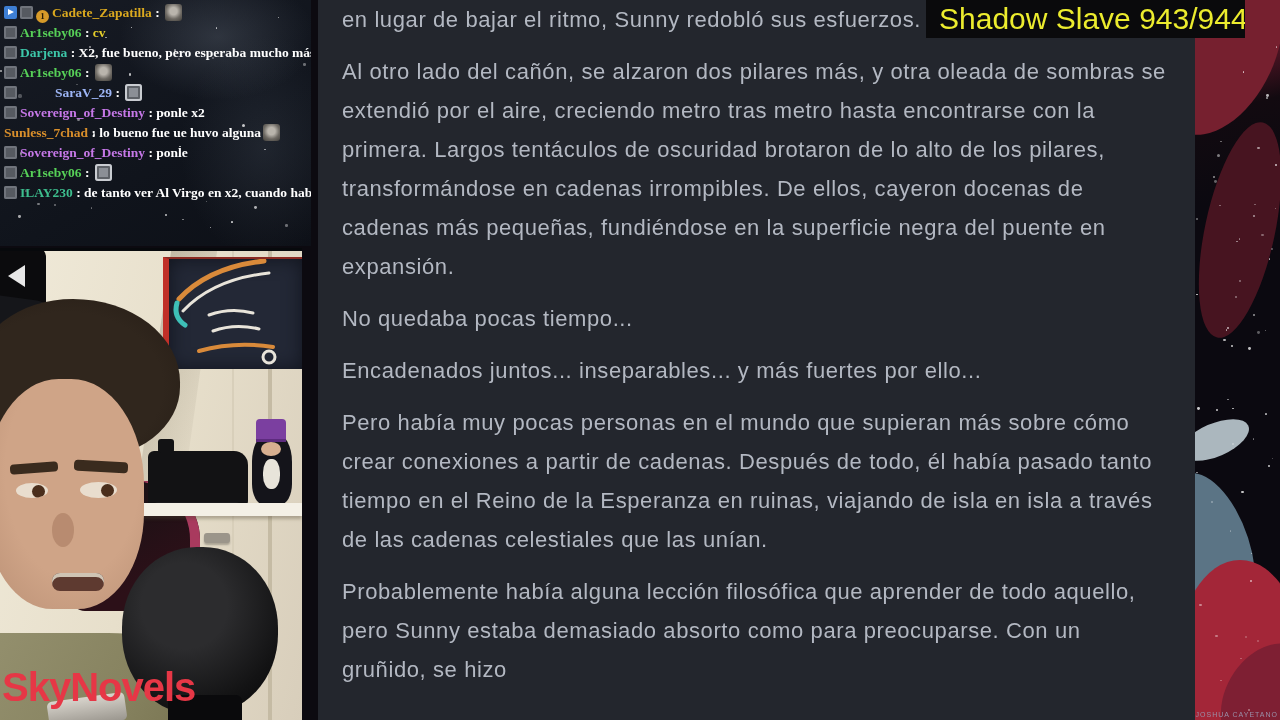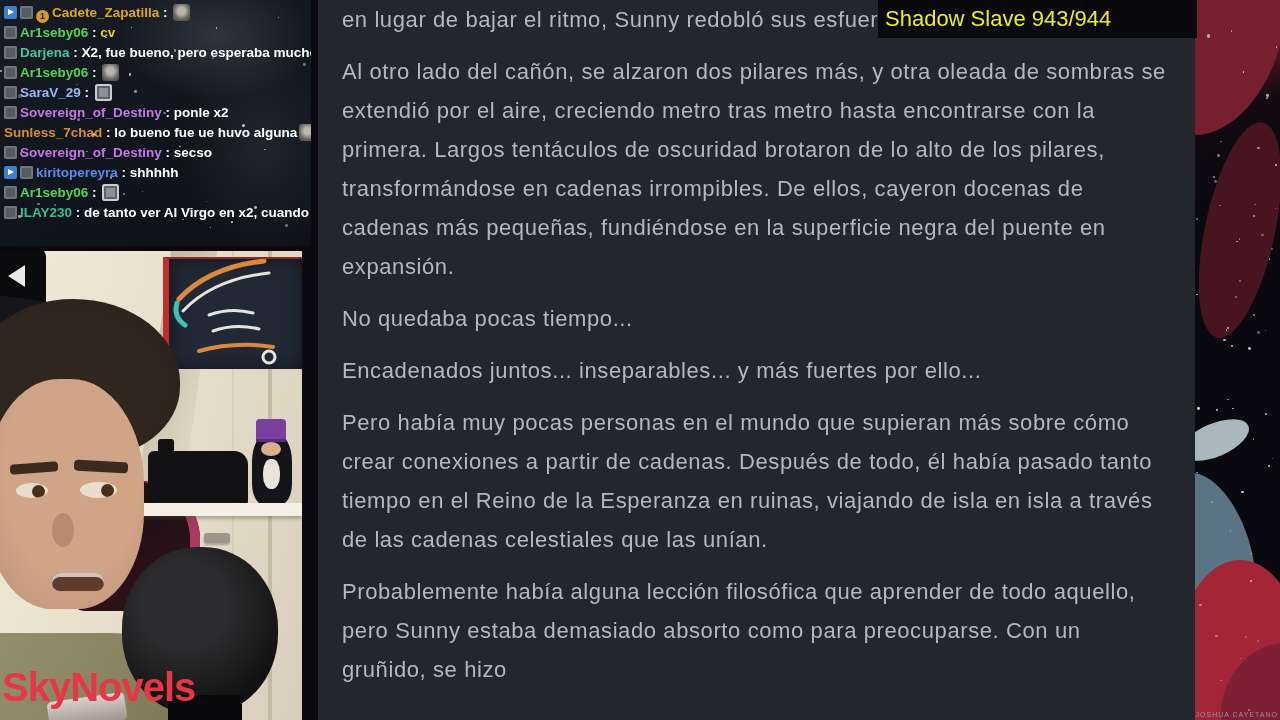--- a/index.html
+++ b/index.html
@@ -34,21 +34,21 @@
   .b6{left:-10px; top:420px; width:60px; height:40px; background:#c8d6dd; transform:skewX(-30deg) rotate(-15deg); border-radius:10%; opacity:.85;}
   .watermark{position:absolute; right:2px; bottom:2px; font-size:7px; color:#9a8fa8; letter-spacing:1px; white-space:nowrap;}
 
   .snow i{position:absolute; background:#fff; border-radius:50%; display:block;}
 
   
   .chat-panel{position:absolute; left:0; top:0; width:311px; height:246px; overflow:hidden;
     background:
       radial-gradient(ellipse 140px 90px at 70% 15%, rgba(120,130,145,.28) 0%, rgba(120,130,145,0) 70%),
       radial-gradient(ellipse 120px 160px at 85% 60%, rgba(90,100,115,.22) 0%, rgba(90,100,115,0) 70%),
-      linear-gradient(150deg, #171b24 0%, #10141c 60%, #0d1017 100%);}
+      linear-gradient(150deg, #171b24 0%, #10141c 60%, #0d1017 100%); font-family: Liberation Serif, serif;}
   .chat-list{position:relative; padding:3px 0 0 4px;}
   .chat-row{height:20px; line-height:20px; white-space:nowrap; overflow:hidden; font-size:13.5px; font-weight:bold; color:var(--chat-text);}
   .badge{display:inline-block; width:13px; height:13px; border-radius:2px; margin-right:3px; vertical-align:-2px; position:relative;}
   .badge.stream{background:#3e7fd4;}
   .badge.stream::after{content:""; position:absolute; left:4px; top:3px; width:0; height:0; border-top:3.5px solid transparent; border-bottom:3.5px solid transparent; border-left:6px solid #fff;}
   .badge.gray{background:#565a61; box-shadow:inset 0 0 0 2px #70747c;}
   .badge.gift1{background:#d79a29; border-radius:50%; color:#2a1c05; font-size:9px; font-weight:bold; text-align:center; line-height:13px;}
   .uname{cursor:pointer;}
   .emote{display:inline-block; width:17px; height:17px; border-radius:3px; margin:0 2px; vertical-align:-4px;}
   .emote.gray{background:radial-gradient(circle at 50% 42%, #b9b4ac 0 28%, #6e6a64 60%, #3f3c38 100%);}
@@ -91,21 +91,21 @@
   .mic-body{left:168px; top:444px; width:74px; height:30px; background:#0a0a0c; border-radius:6px;}
   .mic-clamp{left:48px; top:446px; width:78px; height:28px; background:linear-gradient(#d8d4cc,#9a968e); border-radius:5px; transform:rotate(-8deg);}
   .skynovels{left:2px; top:416px; font-size:40px; font-weight:bold; color:var(--logo-red); letter-spacing:-1px; line-height:1;}
 
   
   .reader-panel{position:absolute; left:318px; top:0; width:877px; height:720px; background:var(--reader-bg); overflow:hidden;}
   .reader-text{padding:0 26px 0 24px; color:var(--reader-text); font-size:22px; line-height:39px; letter-spacing:.6px;}
   .reader-text p{margin:0 0 13px 0;}
 
   
-  .title-overlay{position:absolute; left:878px; top:0; width:319px; height:38px; background:var(--title-bg); color:var(--title-text); font-size:22px; line-height:37px; padding-left:7px; white-space:nowrap; overflow:hidden;}
+  .title-overlay{position:absolute; left:926px; top:0; width:319px; height:38px; background:var(--title-bg); color:var(--title-text); font-size:30px; line-height:37px; padding-left:13px; white-space:nowrap; overflow:hidden;}
 
   .neon-svg{width:100%; height:100%; display:block;}
 </style>
 </head>
 <body>
 
 <div class="stage">
 
   <div class="bg-art"></div>
 
@@ -232,25 +232,24 @@
         <i style="left: 285.268px; top: 224.31px; width: 2.41418px; height: 2.41418px; opacity: 0.384818;"></i>
         <i style="left: 37.0255px; top: 202.545px; width: 2.49863px; height: 2.49863px; opacity: 0.433946;"></i>
         <i style="left: 215.636px; top: 27.2601px; width: 1.68618px; height: 1.68618px; opacity: 0.714587;"></i>
         <i style="left: 85.738px; top: 150.529px; width: 1.78141px; height: 1.78141px; opacity: 0.510244;"></i>
       </div>
     <div class="chat-list">
         <div class="chat-row"><span class="badge stream"></span><span class="badge gray"></span><span class="badge gift1">1</span><span class="uname" style="color: rgb(217, 168, 31);">Cadete_Zapatilla</span><span> : </span><span class="emote gray"></span></div>
         <div class="chat-row"><span class="badge gray"></span><span class="uname" style="color: rgb(87, 209, 88);">Ar1seby06</span><span> : </span><span style="color: rgb(230, 207, 42);">cv</span></div>
         <div class="chat-row"><span class="badge gray"></span><span class="uname" style="color: rgb(61, 199, 169);">Darjena</span><span> : </span><span>X2, fue bueno, pero esperaba mucho más por tod</span></div>
         <div class="chat-row"><span class="badge gray"></span><span class="uname" style="color: rgb(87, 209, 88);">Ar1seby06</span><span> : </span><span class="emote gray"></span></div>
-        <div class="chat-row"><span class="badge gray"></span><span class="uname" style="color: rgb(157, 181, 245);">SaraV_29</span><span> : </span><span class="emote grayimg"></span></div>
+        <div class="chat-row"><span class="badge gray"></span><span class="uname" style="color: rgb(157, 181, 245); margin-left: 35px;">SaraV_29</span><span> : </span><span class="emote grayimg"></span></div>
         <div class="chat-row"><span class="badge gray"></span><span class="uname" style="color: rgb(198, 120, 232);">Sovereign_of_Destiny</span><span> : </span><span>ponle x2</span></div>
         <div class="chat-row"><span class="uname" style="color: rgb(217, 143, 43);">Sunless_7chad</span><span> : </span><span>lo bueno fue ue huvo alguna</span><span class="emote gray"></span></div>
-        <div class="chat-row"><span class="badge gray"></span><span class="uname" style="color: rgb(198, 120, 232);">Sovereign_of_Destiny</span><span> : </span><span>secso</span></div>
-        <div class="chat-row"><span class="badge stream"></span><span class="badge gray"></span><span class="uname" style="color: rgb(90, 140, 240);">kiritopereyra</span><span> : </span><span>shhhhh</span></div>
+        <div class="chat-row"><span class="badge gray"></span><span class="uname" style="color: rgb(198, 120, 232);">Sovereign_of_Destiny</span><span> : </span><span>ponle</span></div>
         <div class="chat-row"><span class="badge gray"></span><span class="uname" style="color: rgb(87, 209, 88);">Ar1seby06</span><span> : </span><span class="emote grayimg"></span></div>
         <div class="chat-row"><span class="badge gray"></span><span class="uname" style="color: rgb(61, 189, 141);">ILAY230</span><span> : </span><span>de tanto ver Al Virgo en x2, cuando habla normal</span></div>
       </div>
   </div>
 
   <div class="webcam">
     <div class="cam-el wall"></div>
     <div class="cam-el door-shadow"></div>
     <div class="cam-el door-groove2"></div>
     <div class="cam-el door-groove"></div>

